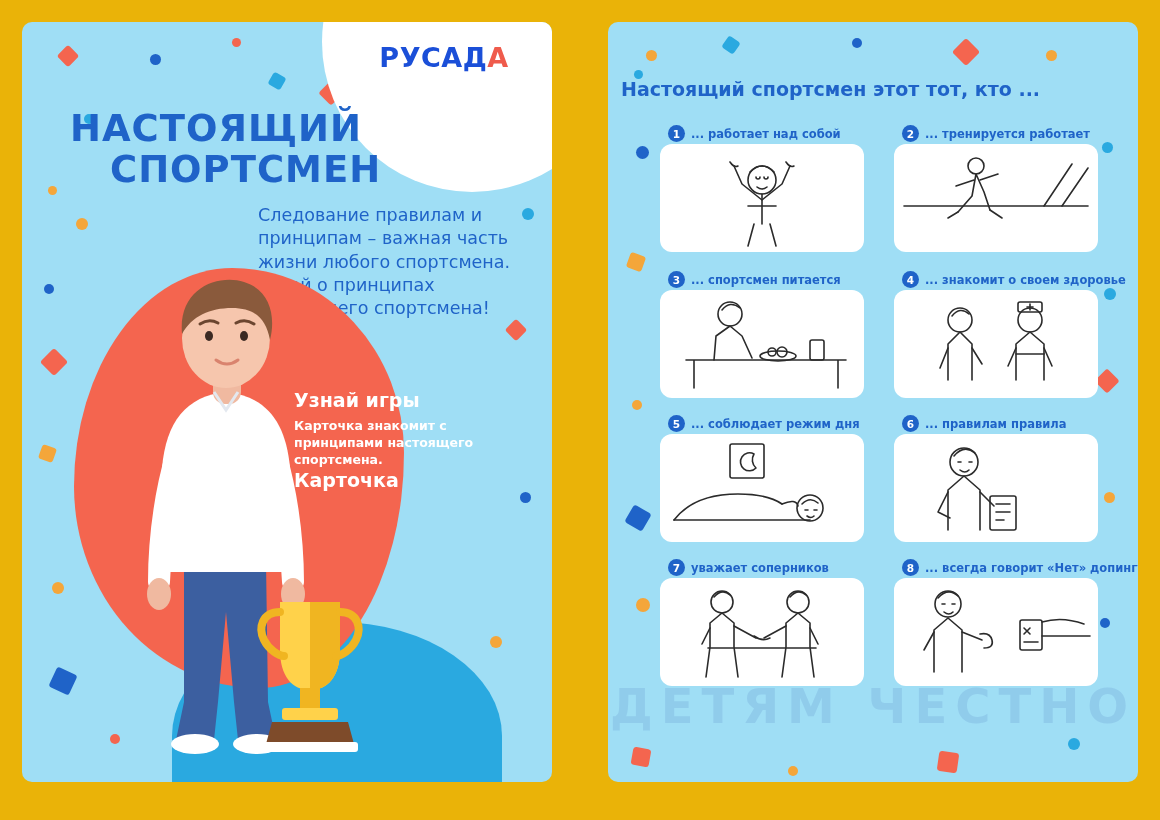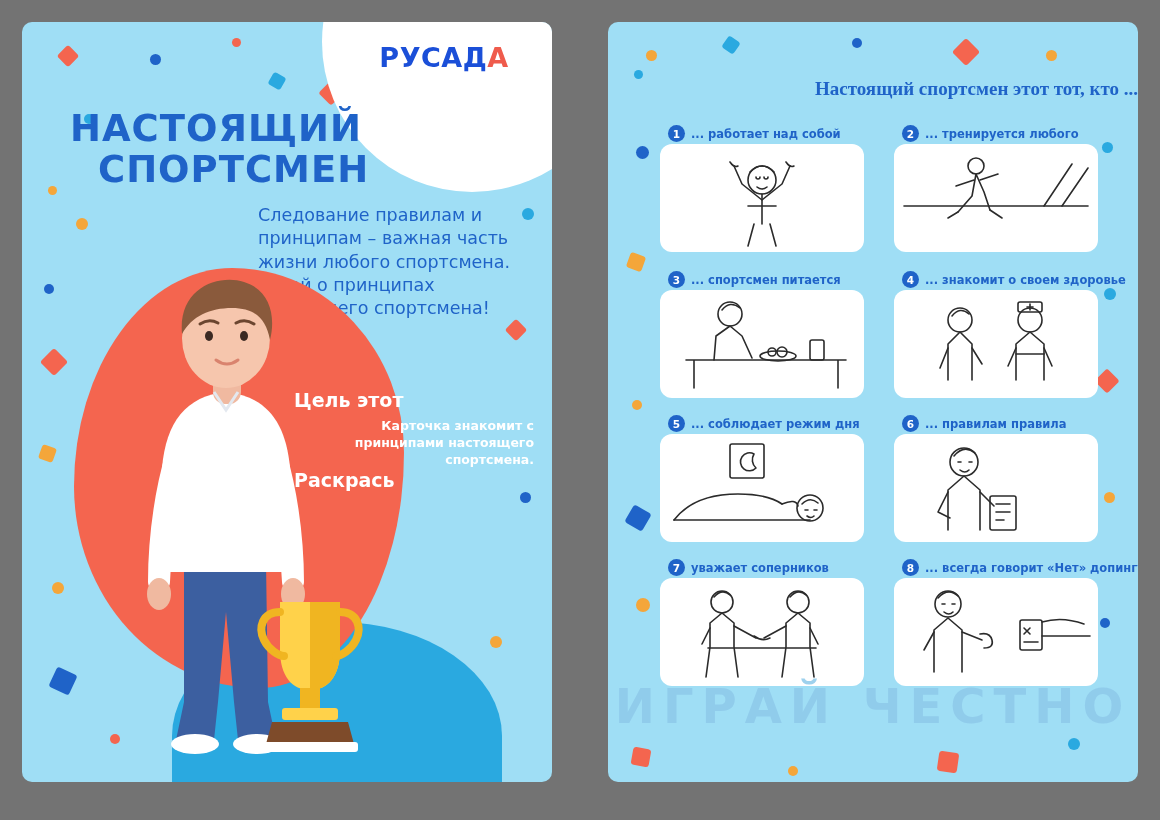--- a/index.html
+++ b/index.html
@@ -10,21 +10,21 @@
   body {
     width: 1160px;
     height: 820px;
     font-family: "DejaVu Sans", sans-serif;
     overflow: hidden;
   }
   .page {
     position: relative;
     width: 1160px;
     height: 820px;
-    background: #737373;
+    background: #eab308;
   }
 
   
   .card {
     position: absolute;
     background: #9fdef5;
     border-radius: 10px;
     overflow: hidden;
   }
   .card-left  { left: 22px;  top: 22px; width: 530px; height: 760px; }
@@ -77,21 +77,21 @@
     position: absolute;
     left: 48px;
     top: 86px;
     color: #1f63c8;
     font-weight: bold;
     font-size: 37px;
     line-height: 1.12;
     letter-spacing: 1px;
     text-transform: uppercase;
   }
-  .title-main .l2 { margin-left: 28px; display: block; }
+  .title-main .l2 { margin-left: 40px; display: block; }
 
   .intro-text {
     position: absolute;
     left: 236px;
     top: 182px;
     width: 280px;
     color: #1f63c8;
     font-size: 17.5px;
     line-height: 1.33;
   }
@@ -120,41 +120,39 @@
     margin: 0 0 6px 0;
     font-size: 19px;
     font-weight: bold;
     line-height: 1.1;
   }
   .sect p {
     margin: 0;
     font-size: 12.5px;
     font-weight: bold;
     line-height: 1.38;
-    text-align: right;
   }
   .sect-goal { top: 368px; }
   .sect-task { top: 448px; }
 
   
   .person { position: absolute; left: 92px; top: 250px; width: 230px; height: 490px; }
 
   
   .trophy { position: absolute; left: 228px; top: 562px; width: 120px; height: 170px; }
 
   
   .right-title {
     position: absolute;
-    left: 0; right: 0;
+    left: 13px; right: 0;
     top: 56px;
-    text-align: right;
+    text-align: left;
     color: #1f63c8;
     font-size: 19px;
     font-weight: bold;
-    font-family: Liberation Serif, serif;
   }
   .panel {
     position: absolute;
     background: #ffffff;
     border-radius: 12px;
   }
   .panel-cap {
     position: absolute;
     top: -19px;
     left: 8px;
@@ -276,25 +274,25 @@
       <path d="M60 18 H90 V66 C90 92 78 106 60 106 Z" fill="#f0b521"></path>
       <path d="M30 28 C12 28 8 44 14 56 C19 66 29 72 34 72" stroke="#f0b521" stroke-width="8" fill="none" stroke-linecap="round"></path>
       <path d="M90 28 C108 28 112 44 106 56 C101 66 91 72 86 72" stroke="#f0b521" stroke-width="8" fill="none" stroke-linecap="round"></path>
       <rect x="50" y="104" width="20" height="22" fill="#f0b521"></rect>
       <rect x="32" y="124" width="56" height="12" rx="3" fill="#ffd24a"></rect>
       <path d="M22 138 H98 L104 160 H16 Z" fill="#7e4b2a"></path>
       <rect x="12" y="158" width="96" height="10" rx="3" fill="#ffffff"></rect>
     </svg>
 
     <div class="sect sect-goal">
-      <h3>Цель этот</h3>
+      <h3>Узнай игры</h3>
       <p>Карточка знакомит с принципами настоящего спортсмена.</p>
     </div>
     <div class="sect sect-task">
-      <h3>Раскрась</h3>
+      <h3>Карточка</h3>
     </div>
   </div>
 
   <div class="card card-right">
 
     <div class="confetti dot" style="left:38px;  top:28px;  width:11px; height:11px; background:#f4a63a;"></div>
     <div class="confetti sq" style="left:116px; top:16px;  width:14px; height:14px; background:#2aa9e0; transform:rotate(35deg);"></div>
     <div class="confetti dot" style="left:244px; top:16px;  width:10px; height:10px; background:#1f63c8;"></div>
     <div class="confetti sq" style="left:348px; top:20px;  width:20px; height:20px; background:#f4654f; transform:rotate(45deg);"></div>
     <div class="confetti dot" style="left:438px; top:28px;  width:11px; height:11px; background:#f4a63a;"></div>
@@ -332,21 +330,21 @@
           <path d="M70 18 q4 6 8 4 M126 18 q4 6 8 4"></path>
           <path d="M94 80 l-6 22 M110 80 l6 22"></path>
           <path d="M88 62 h28"></path>
         </g>
       </svg>
     </div>
 
     <div class="panel" style="left:286px; top:122px; width:204px; height:108px;">
       <div class="panel-cap">
         <span class="num-badge">2</span>
-        <span class="cap-text">... тренируется любого</span>
+        <span class="cap-text">... тренируется работает</span>
       </div>
       <svg viewBox="0 0 204 108" width="204" height="108">
         <g fill="none" stroke="#2b2b2b" stroke-width="1.6" stroke-linecap="round" stroke-linejoin="round">
           <path d="M10 62 H194"></path>
           <path d="M150 62 L178 20 M168 62 L194 24"></path>
           <circle cx="82" cy="22" r="8"></circle>
           <path d="M82 30 l-4 22 l-14 16 M82 30 l8 18 l6 18"></path>
           <path d="M64 68 l-10 6 M96 66 l12 8"></path>
           <path d="M80 36 l-18 6 M86 36 l18 -6"></path>
         </g>
@@ -469,15 +467,15 @@
           <path d="M40 54 l-10 18 M68 54 l20 8"></path>
           <path d="M86 56 q10 -2 12 6 q2 8 -8 8"></path>
           <rect x="126" y="42" width="22" height="30" rx="2"></rect>
           <path d="M148 58 H196"></path>
           <path d="M130 64 h14 M130 50 l6 6 M136 50 l-6 6"></path>
           <path d="M148 44 q20 -6 42 2"></path>
         </g>
       </svg>
     </div>
 
-    <div class="dotted-word">ИГРАЙ ЧЕСТНО</div>
+    <div class="dotted-word">ДЕТЯМ ЧЕСТНО</div>
   </div>
 </div>
 
 </body></html>

